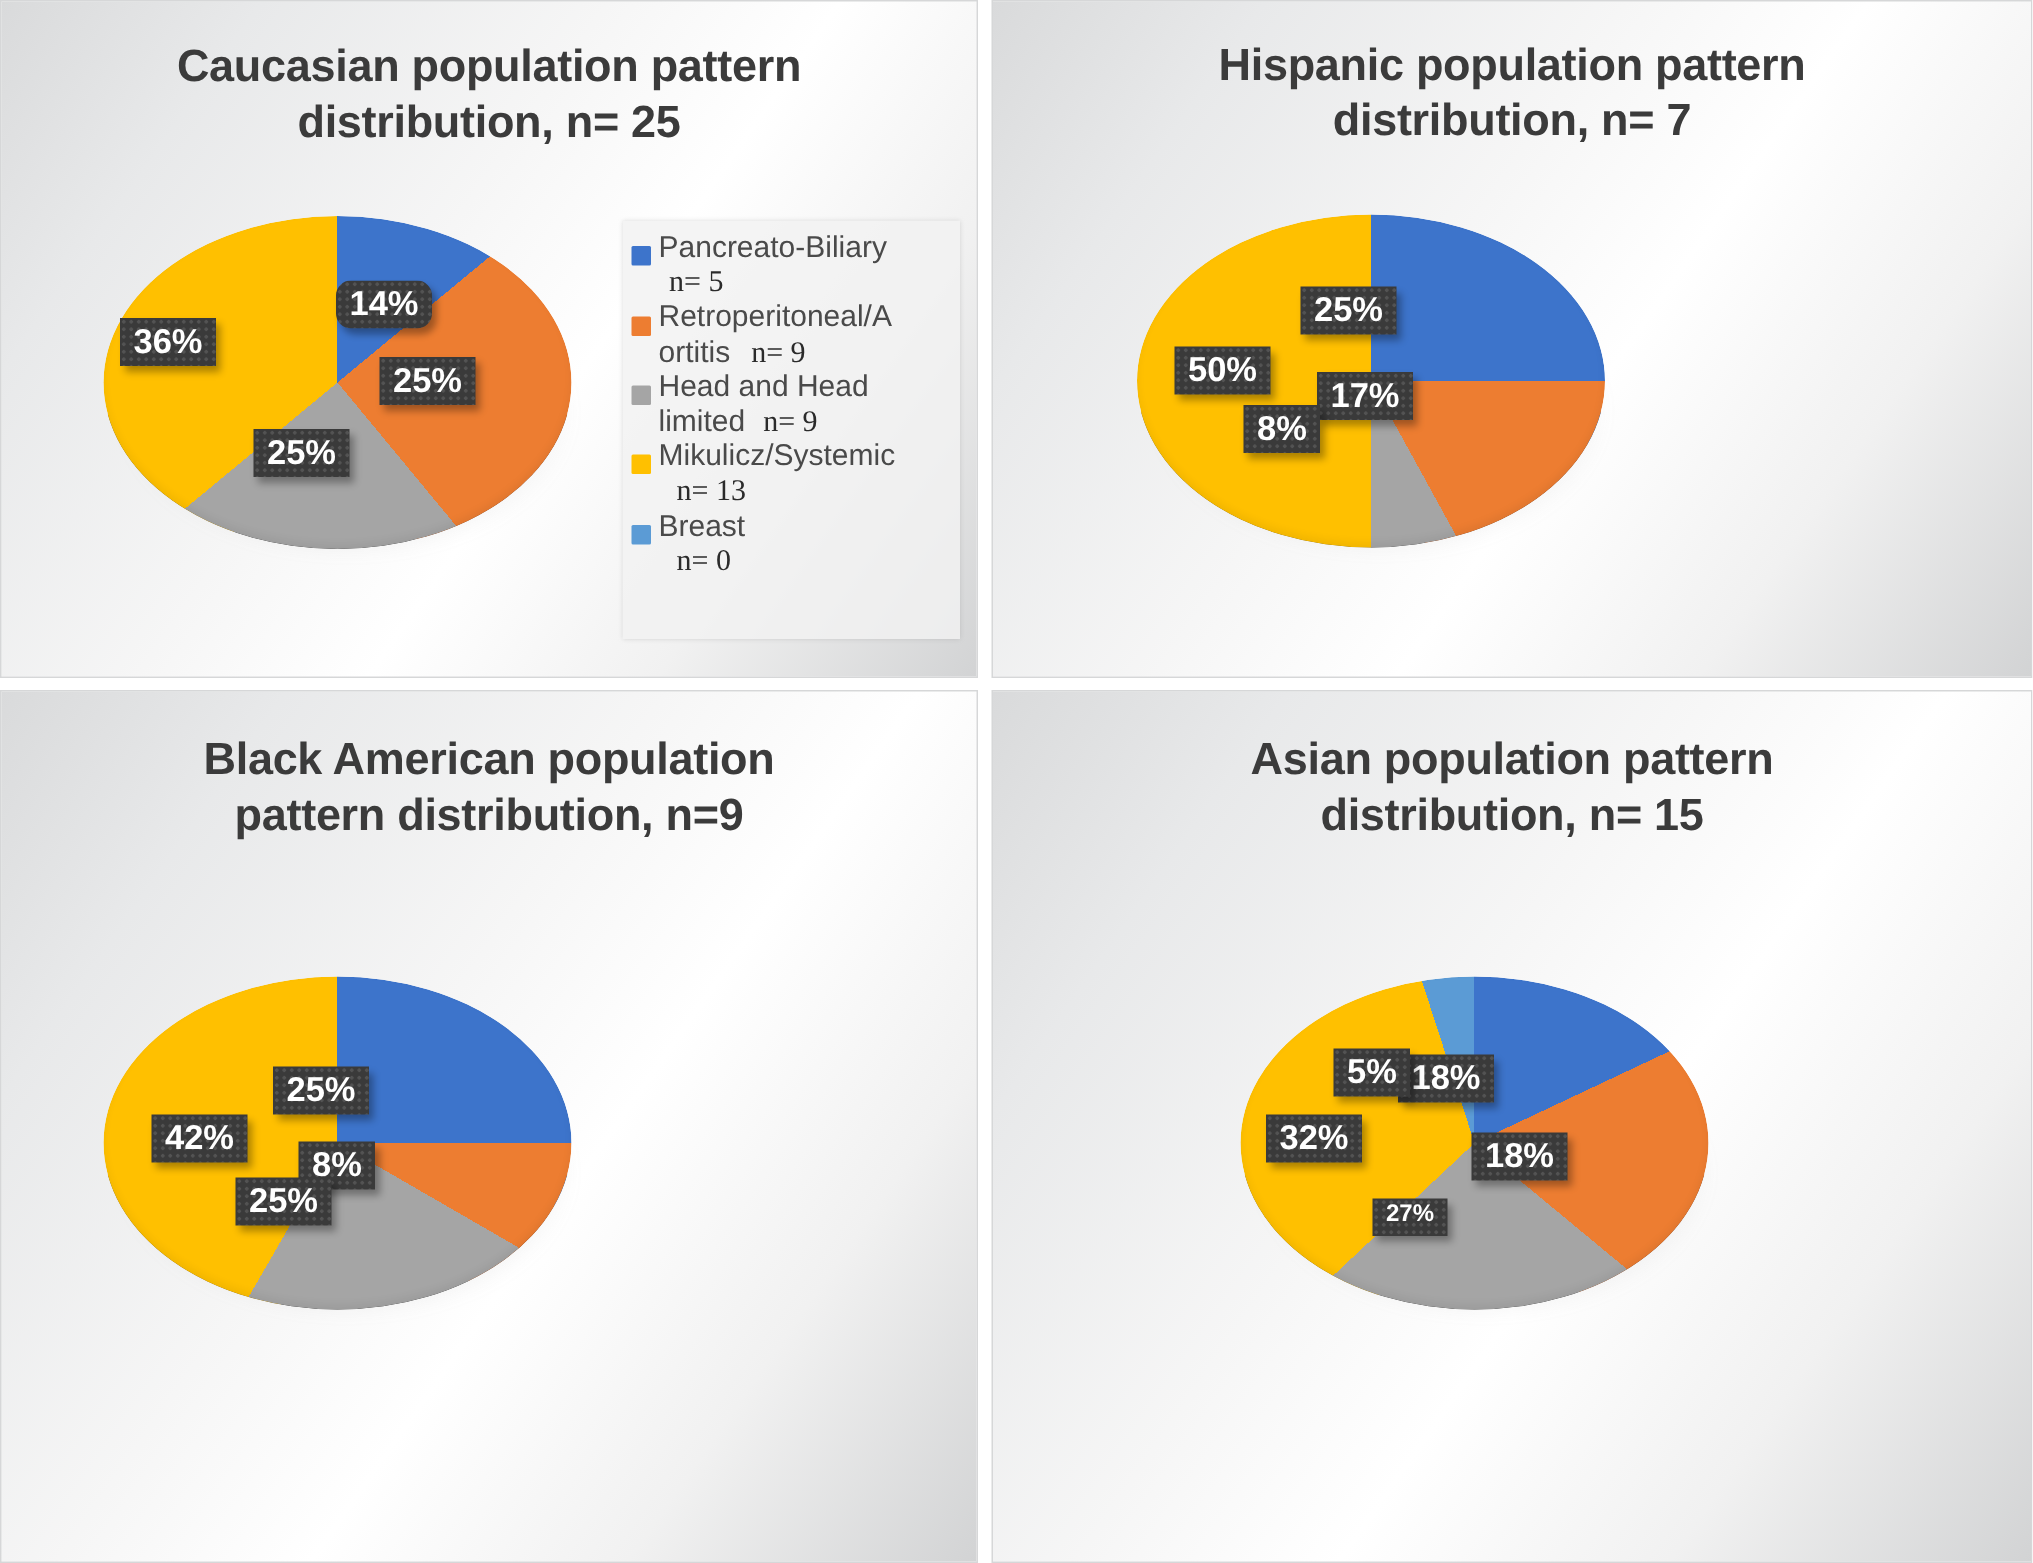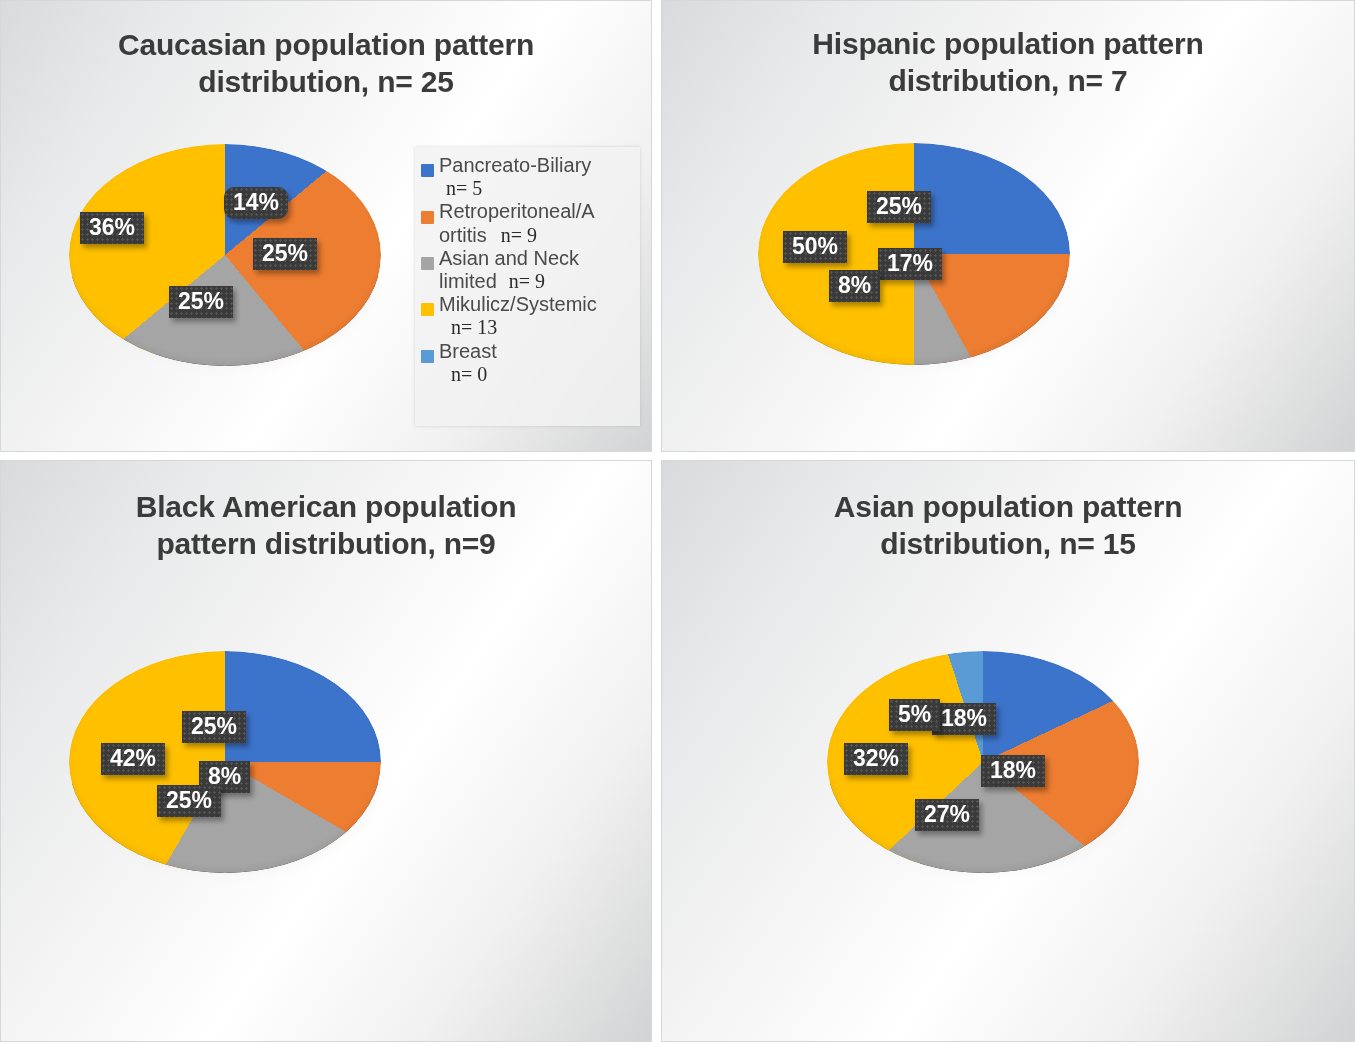--- a/index.html
+++ b/index.html
@@ -92,21 +92,21 @@
           <span class="leg-label" style="font-size:20px;">Retroperitoneal/A</span>
           </div>
         <div style="display:flex;align-items:center;padding-left:18px;">
           <span class="leg-label" style="font-size:20px;">ortitis</span>
           <span class="leg-n" style="font-size:20px;padding-left:14px;">n= 9</span>
           </div>
       </div>
       <div class="leg-item">
         <div class="leg-row1">
             <span class="swatch" style="width:13px;height:13px;background:#A5A5A5;margin:5px 5px 0 0;"></span>
-          <span class="leg-label" style="font-size:20px;">Asian and Neck</span>
+          <span class="leg-label" style="font-size:20px;">Head and Head</span>
           </div>
         <div style="display:flex;align-items:center;padding-left:18px;">
           <span class="leg-label" style="font-size:20px;">limited</span>
           <span class="leg-n" style="font-size:20px;padding-left:12px;">n= 9</span>
           </div>
       </div>
       <div class="leg-item">
         <div class="leg-row1">
             <span class="swatch" style="width:13px;height:13px;background:#FFC000;margin:5px 5px 0 0;"></span>
           <span class="leg-label" style="font-size:20px;">Mikulicz/Systemic</span>
@@ -207,20 +207,20 @@
         <div class="pie-top" style="background:conic-gradient(from 0deg,
                #3D74CB 0deg 64.8deg,
                #ED7D31 64.8deg 129.6deg,
                #A5A5A5 129.6deg 226.8deg,
                #FFC000 226.8deg 342deg,
                #5B9BD5 342deg 360deg);"></div>
         <div class="pie-rim"></div>
       </div>
       <div class="dlabel" style="left:105px;top:52px;font-size:23px;">18%</div>
       <div class="dlabel" style="left:154px;top:104px;font-size:23px;">18%</div>
-      <div class="dlabel" style="left:88px;top:148px;font-size:23px;">27%</div>
+      <div class="dlabel" style="left:88px;top:148px;font-size:16px;">27%</div>
       <div class="dlabel" style="left:17px;top:92px;font-size:23px;">32%</div>
       <div class="dlabel" style="left:62px;top:48px;font-size:23px;">5%</div>
     </div>
 
   </div>
 
 </div>
 
 </body></html>

